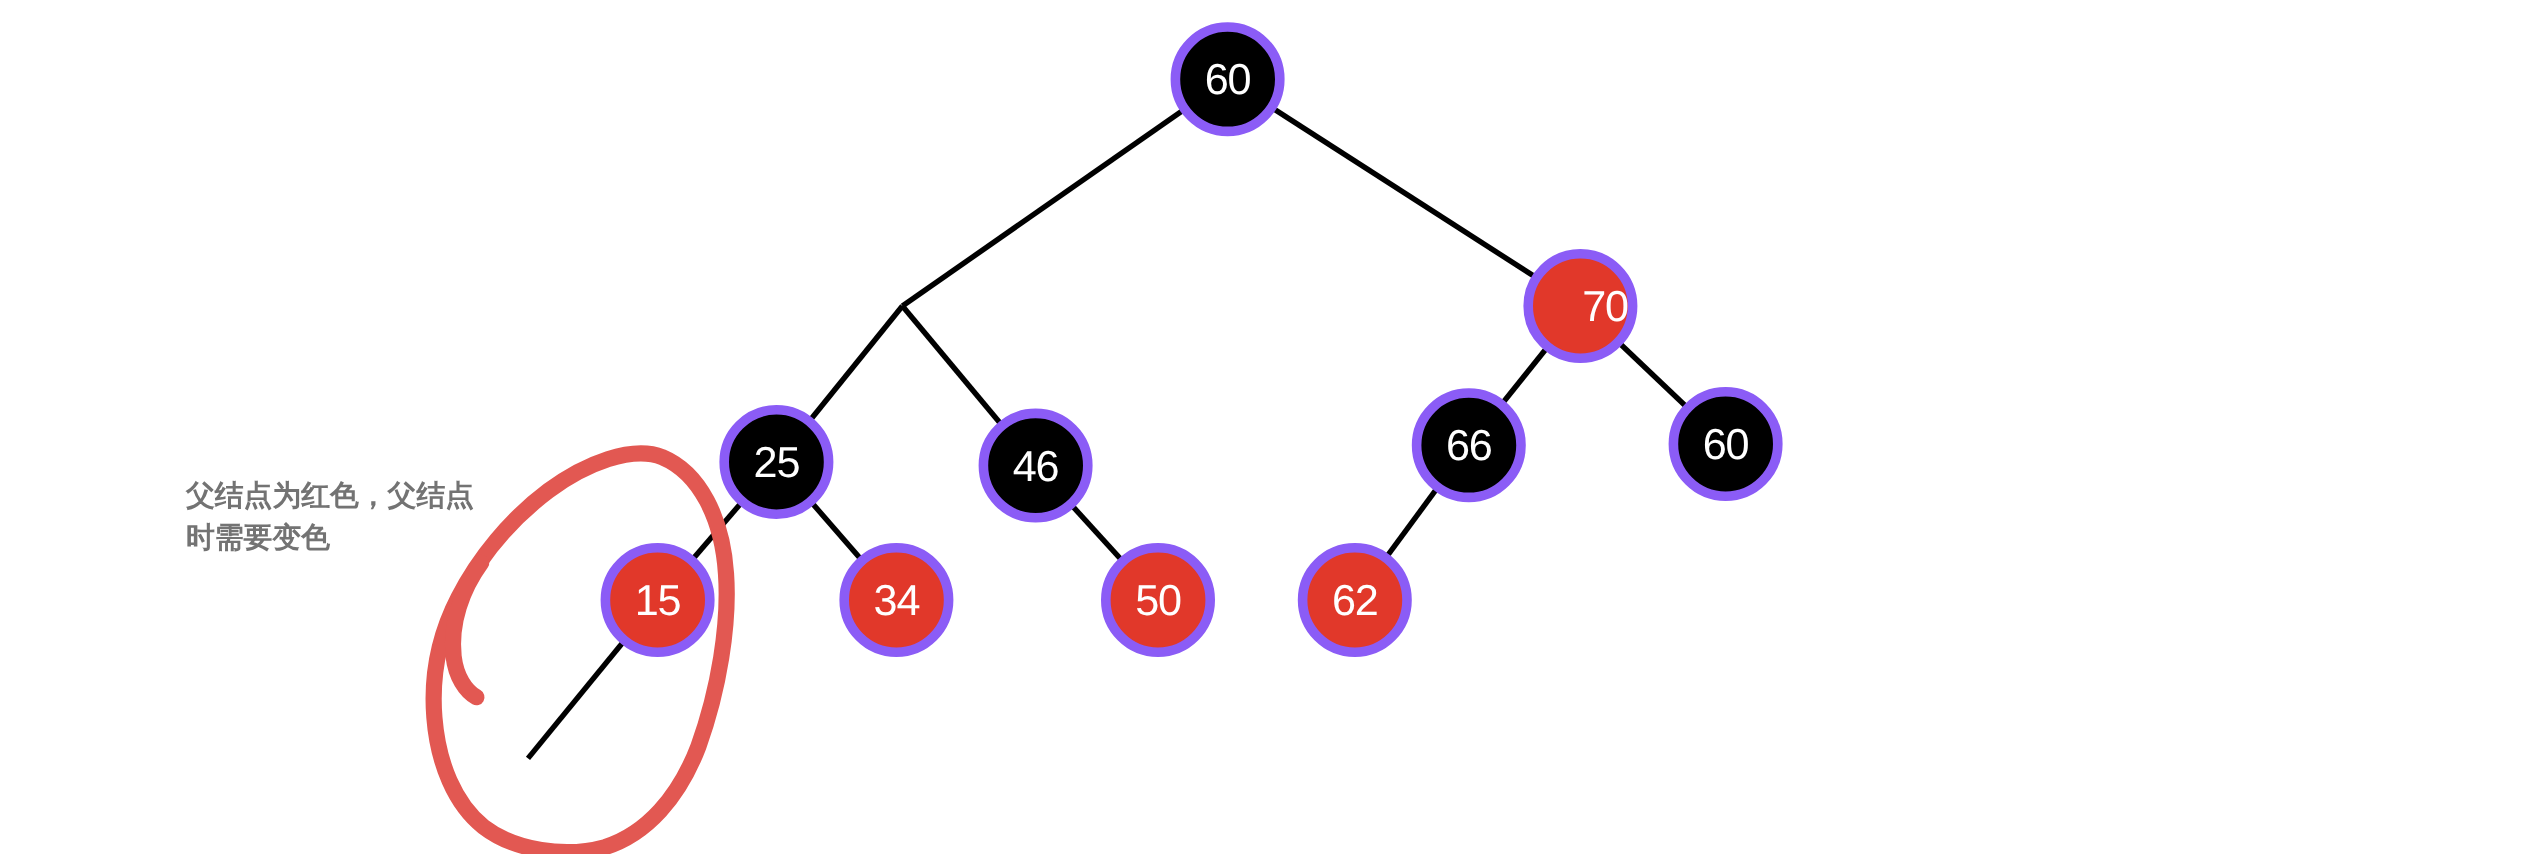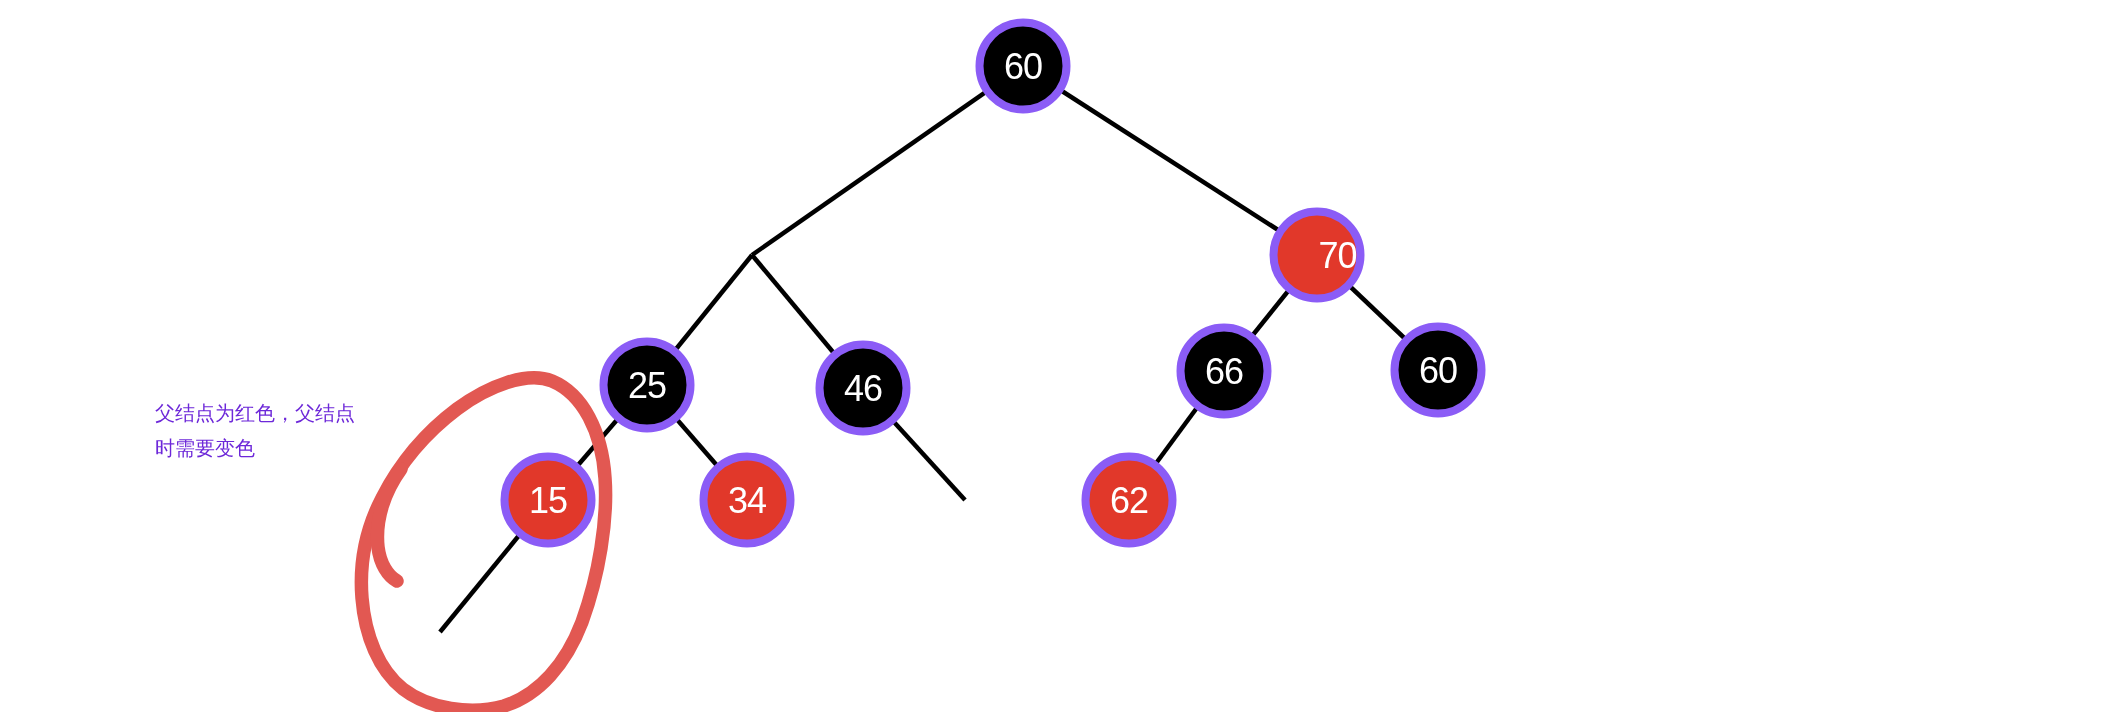--- a/index.html
+++ b/index.html
@@ -51,24 +51,25 @@
     color: #ffffff;
     font-size: 36px;
     font-weight: 400;
     letter-spacing: -1px;
     user-select: none;
   }
   .annotation {
     position: absolute;
     left: 155px;
     top: 396px;
-    color: #6d28d9;
-    font-size: 20px;
+    color: #737373;
+    font-size: 24px;
     line-height: 35px;
     white-space: nowrap;
+    font-weight: bold;
   }
   .annotation span { display: block; }
 </style>
 </head>
 <body>
 
 <div class="stage">
 
   <svg class="diagram-svg" viewBox="0 0 2116 712" xmlns="http://www.w3.org/2000/svg">
 
@@ -119,20 +120,23 @@
   </div>
   <div class="node black" style="left:1438px; top:370px;">
     <span class="node-label">60</span>
   </div>
   <div class="node red" style="left:548px;  top:500px;">
     <span class="node-label">15</span>
   </div>
   <div class="node red" style="left:747px;  top:500px;">
     <span class="node-label">34</span>
   </div>
+  <div class="node red" style="left:965px;  top:500px;">
+    <span class="node-label">50</span>
+  </div>
   <div class="node red" style="left:1129px; top:500px;align-items:center;">
     <span class="node-label">62</span>
   </div>
 
   <div class="annotation">
     <span>父结点为红色，父结点</span>
     <span>时需要变色</span>
   </div>
 
 </div>

